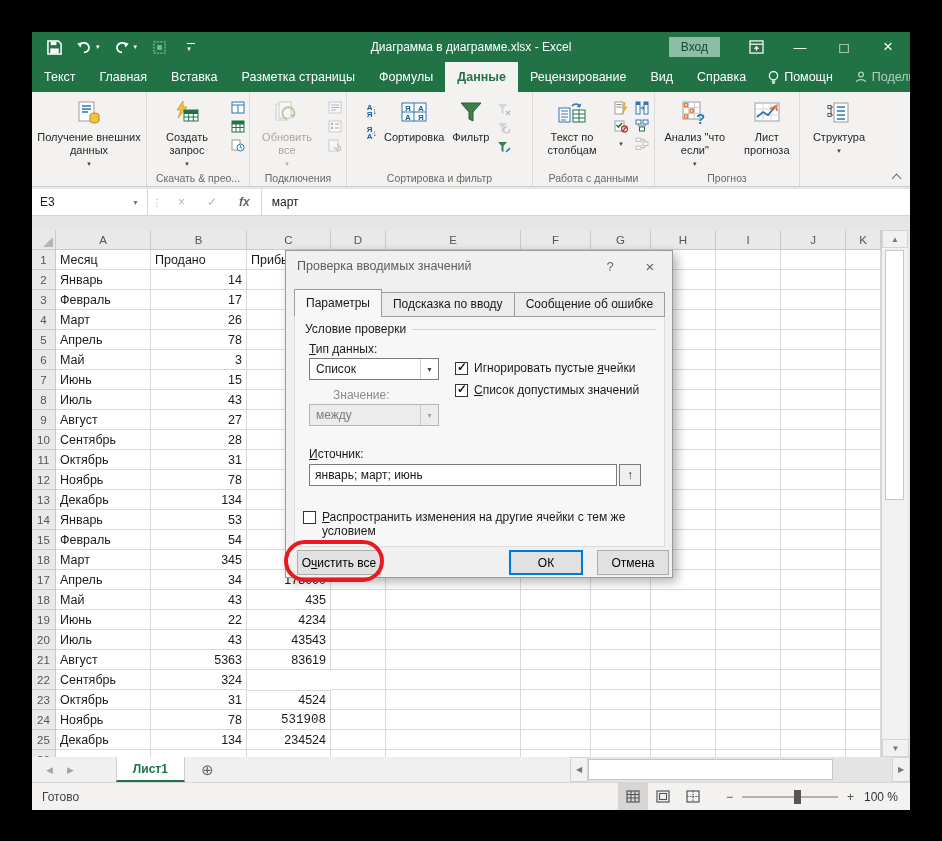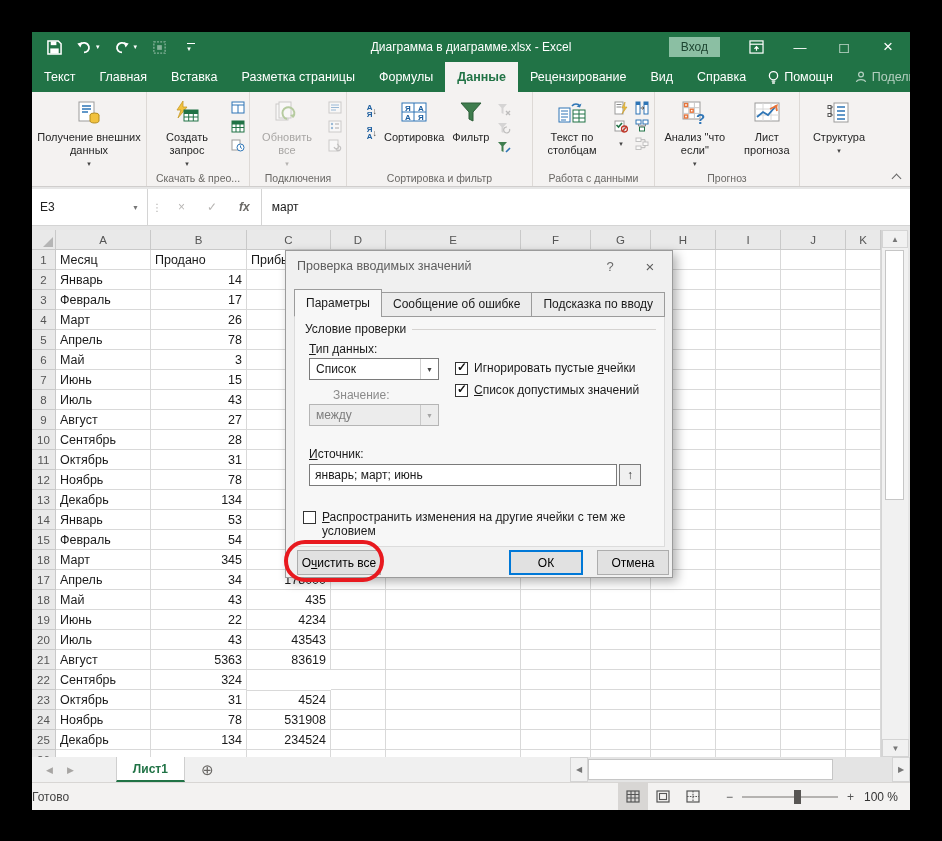--- a/index.html
+++ b/index.html
@@ -36,21 +36,21 @@
   .minicol { display:flex; flex-direction:column; gap:4px; padding:4px 3px; }
   .minigrid { display:grid; grid-template-columns:18px 18px; gap:3px; padding:4px 2px; }
   .mini { width:16px; height:15px; display:flex; align-items:center; justify-content:center; font-size:8px; }
   .sortmini { display:flex; align-items:center; font-weight:bold; color:#1d5fa0; font-size:8px; line-height:7px; }
   .sortmini .lets { display:flex; flex-direction:column; }
   .sortmini .ar { color:#444; font-size:9px; }
   #collapse { position:absolute; right:8px; bottom:4px; width:10px; height:10px; }
   #collapse::before { content:""; position:absolute; left:1px; top:3px; width:6px; height:6px; border-left:1.5px solid #666; border-top:1.5px solid #666; transform:rotate(45deg); }
 
   
-  #fbar { left:0; top:157px; width:878px; height:37px; background:#fff; border-bottom:1px solid #d4d4d4; display:flex; align-items:stretch; font-size:12px; }
+  #fbar { left:0; top:157px; width:878px; height:27px; background:#fff; border-bottom:1px solid #d4d4d4; display:flex; align-items:stretch; font-size:12px; }
   #namebox { width:116px; border-right:1px solid #d4d4d4; display:flex; align-items:center; padding-left:8px; color:#222; }
   #namebox .nbdrop { margin-left:auto; padding:0 8px; color:#777; font-size:7px; }
   #fbtns { display:flex; align-items:center; border-right:1px solid #d4d4d4; }
   #fbtns span { padding:0 11px; color:#b8b6b4; font-size:12px; }
   #fbtns .fx { color:#6a6865; font-style:italic; font-weight:bold; }
   #fdots { display:flex; align-items:center; color:#b0aeac; padding:0 4px; font-size:10px; letter-spacing:1px; }
   #ftext { display:flex; align-items:center; padding-left:10px; color:#1a1a1a; }
 
   
   #colheaders { left:0; top:198px; width:849px; height:20px; display:flex; background:#e9e9e9; border-bottom:1px solid #c9c9c9; }
@@ -74,21 +74,21 @@
   #navarrows { display:flex; align-items:center; gap:14px; padding:0 14px; color:#a7a5a3; font-size:9px; }
   #sheettab { margin-left:28px; background:#fff; border-left:1px solid #cfcfcf; border-right:1px solid #cfcfcf; border-bottom:2px solid #217346; display:flex; align-items:center; padding:0 16px; font-weight:bold; color:#217346; }
   #addsheet { display:flex; align-items:center; padding:0 16px; color:#6a6865; font-size:15px; }
   #hscroll { margin-left:auto; display:flex; align-items:stretch; width:340px; }
   #hscroll .harr { width:18px; display:flex; align-items:center; justify-content:center; color:#777; font-size:8px; border:1px solid #d4d4d4; background:#f1f1f1; }
   #hscroll .htrack { flex:1; background:#e4e4e4; position:relative; }
   #hscroll .hthumb { position:absolute; left:0; top:2px; bottom:2px; width:245px; background:#fff; border:1px solid #c6c6c6; }
 
   
   #statusbar { left:0; top:751px; width:878px; height:27px; background:#f3f2f1; display:flex; align-items:center; font-size:12px; color:#444; }
-  #statusleft { }
+  #statusleft { padding-left:10px; }
   #statusright { margin-left:auto; display:flex; align-items:center; height:100%; }
   .viewbtn { width:30px; height:100%; display:flex; align-items:center; justify-content:center; }
   .viewbtn.sel { background:#d8d6d4; }
   #zoomctl { display:flex; align-items:center; gap:9px; margin:0 10px 0 18px; color:#555; }
   #zoomtrack { width:96px; height:2px; background:#b5b3b1; position:relative; }
   #zoomthumb { position:absolute; left:52px; top:-6px; width:7px; height:14px; background:#585654; }
   #zoomlvl { margin-right:12px; color:#333; }
 
   
   #dialog { left:253px; top:218px; width:388px; height:328px; background:#f0f0f0; border:1px solid #9b9b9b; box-shadow:4px 4px 10px rgba(0,0,0,.3); font-size:12px; z-index:10; }
@@ -813,21 +813,21 @@
         <div class="cell" style="width: 60px;"></div>
         <div class="cell" style="width: 65px;"></div>
         <div class="cell" style="width: 65px;"></div>
         <div class="cell" style="width: 65px;"></div>
         <div class="cell" style="width: 35px;"></div>
       </div>
       <div class="grow">
         <div class="rn" style="width: 24px;">24</div>
         <div class="cell" style="width: 95px;">Ноябрь</div>
         <div class="cell num" style="width: 96px;">78</div>
-        <div class="cell num" style="width: 84px;">531908</div>
+        <div class="cell num" style="width: 84px; font-family: Liberation Mono, monospace;">531908</div>
         <div class="cell" style="width: 55px;"></div>
         <div class="cell" style="width: 135px;"></div>
         <div class="cell" style="width: 70px;"></div>
         <div class="cell" style="width: 60px;"></div>
         <div class="cell" style="width: 65px;"></div>
         <div class="cell" style="width: 65px;"></div>
         <div class="cell" style="width: 65px;"></div>
         <div class="cell" style="width: 35px;"></div>
       </div>
       <div class="grow">
@@ -915,22 +915,22 @@
   </div>
 
   <div class="abs" id="dialog">
     <div class="abs" id="dtitle">
       <span id="dtitletext">Проверка вводимых значений</span>
       <span id="dhelp">?</span>
       <span id="dclose">×</span>
     </div>
     <div id="dtabs">
       <span class="dtab active">Параметры</span>
+      <span class="dtab">Подсказка по вводу</span>
       <span class="dtab">Сообщение об ошибке</span>
-      <span class="dtab">Подсказка по вводу</span>
     </div>
     <div id="dpanel">
       <div id="condgroup">Условие проверки</div>
       <span class="dlabel" style="left:14px;top:28px"><u>Т</u>ип данных:</span>
       <div class="combo" style="left:14px;top:44px">
         <span>Список</span>
         <span class="carr">▼</span>
       </div>
       <div class="chkrow" style="left:160px;top:47px">
         <span class="chkbox checked"></span>

